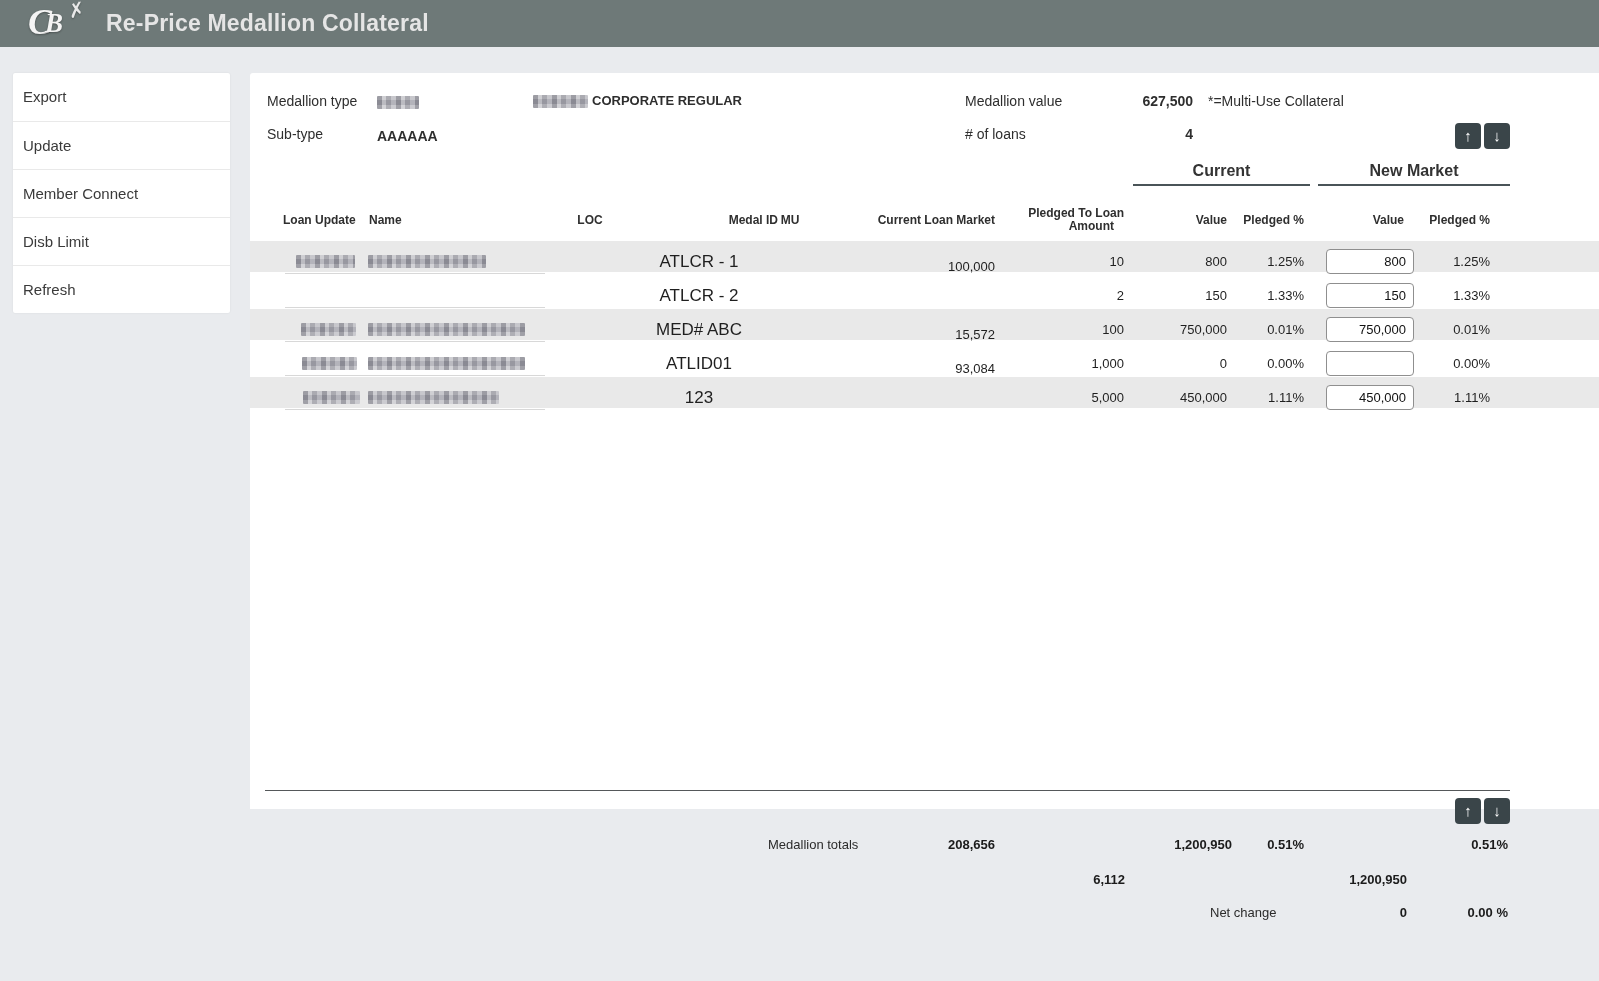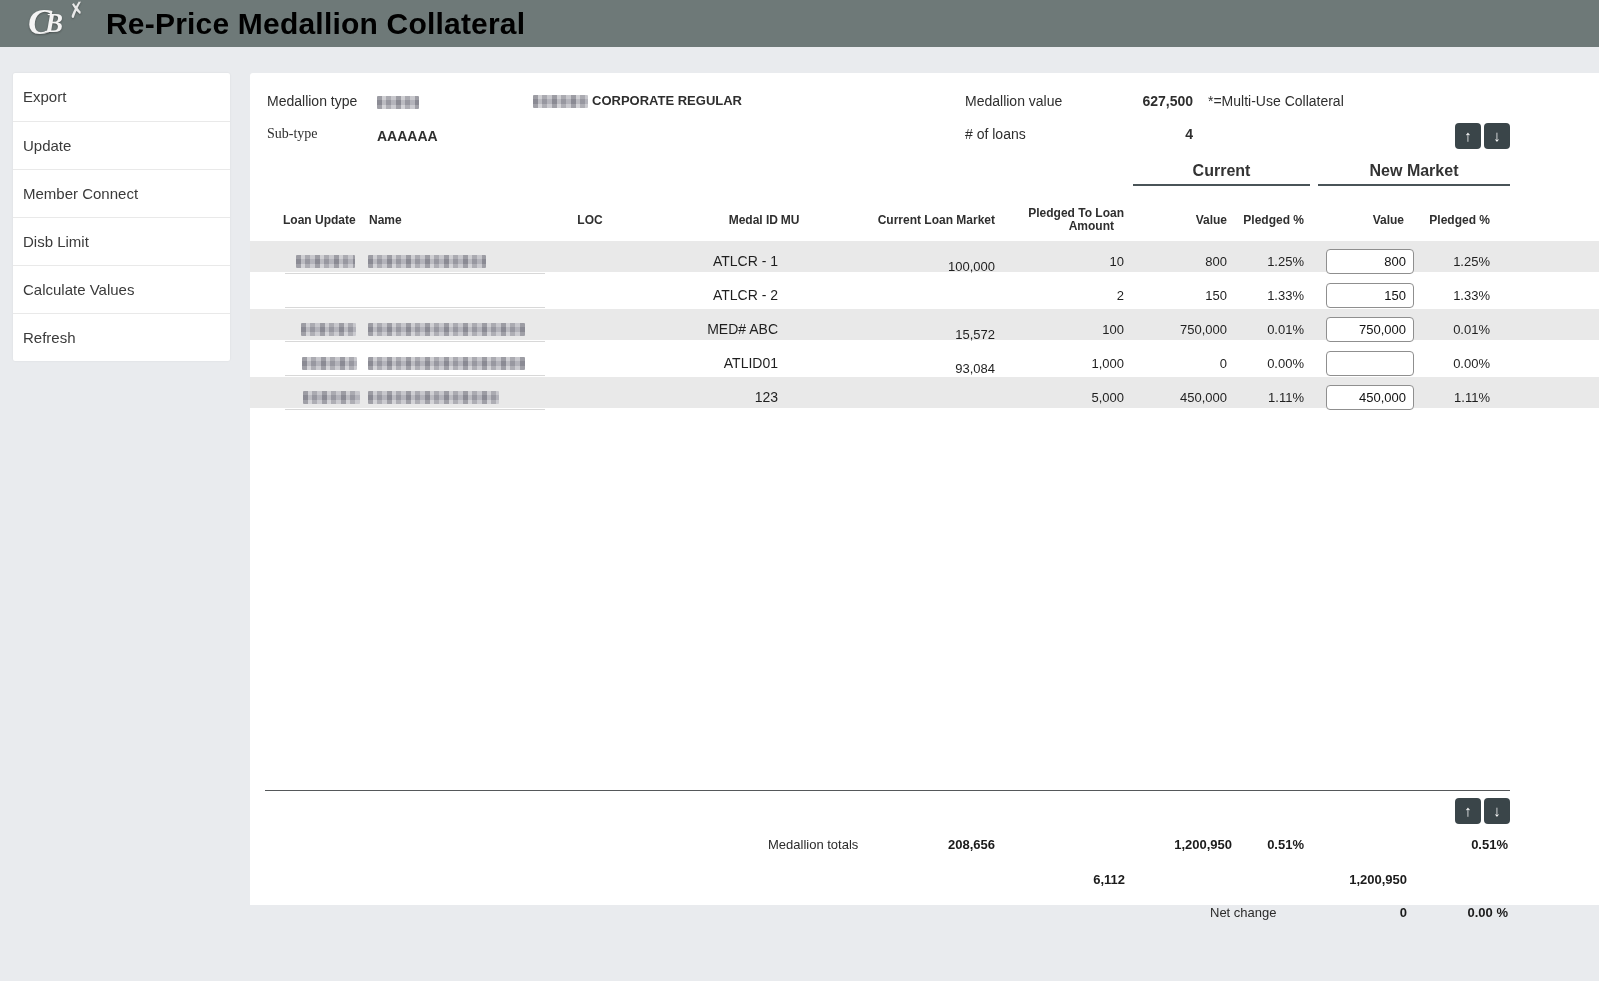--- a/index.html
+++ b/index.html
@@ -5,29 +5,29 @@
   * { box-sizing: border-box; margin: 0; padding: 0; }
   html,body { width:1599px; height:981px; overflow:hidden; }
   body { font-family:"Liberation Sans", sans-serif; background:#e9ebee; position:relative; color:#222; }
 
   
   .app-header { position:absolute; left:0; top:0; width:1599px; height:47px; background:#6e7978; }
   .logo { position:absolute; left:28px; top:1px; width:70px; height:45px; color:#f4f4f4; }
   .logo .c { font:italic bold 36px "Liberation Serif", serif; position:absolute; left:0; top:0; text-shadow:0 1px 2px rgba(0,0,0,.35); }
   .logo .b { font:italic bold 27px "Liberation Serif", serif; position:absolute; left:17px; top:7px; text-shadow:0 1px 2px rgba(0,0,0,.35); }
   .logo .x { position:absolute; left:40px; top:-3px; font-size:20px; transform:rotate(-12deg); color:#e9e9e9; text-shadow:0 1px 2px rgba(0,0,0,.3); }
-  .app-title { position:absolute; left:106px; top:0; height:32px; line-height:47px; color:#000000; font-size:30px; font-weight:bold; letter-spacing:.2px; }
+  .app-title { position:absolute; left:106px; top:0; height:32px; line-height:47px; color:#e5e5e5; font-size:23px; font-weight:bold; letter-spacing:.2px; }
 
   
   .sidebar { position:absolute; left:13px; top:73px; width:217px; background:#fff; border-radius:2px; box-shadow:0 0 2px rgba(0,0,0,.08); }
   .side-item { height:48px; line-height:48px; padding-left:10px; font-size:15px; color:#3a3a3a; cursor:pointer; }
   .side-item + .side-item { border-top:1px solid #e9e9e9; }
 
   
-  .main-card { position:absolute; left:250px; top:73px; width:1349px; height:832px; background:#fff; border-radius:3px 0 0 0; }
+  .main-card { position:absolute; left:250px; top:73px; width:1349px; height:736px; background:#fff; border-radius:3px 0 0 0; }
 
   
   .info { position:relative; height:130px; }
   .lab { position:absolute; font-size:14px; color:#2e2e2e; }
   .bold { font-weight:bold; }
   .ralign { text-align:right; }
 
   .redact { display:inline-block; position:absolute; height:13px; border-radius:1px;
     background-image:
       repeating-linear-gradient(90deg, rgba(70,70,82,.30) 0 5px, rgba(255,255,255,.22) 5px 9px, rgba(110,110,120,.28) 9px 14px, rgba(215,215,220,.25) 14px 19px),
@@ -52,21 +52,21 @@
   .h7 .l2 { display:block; padding-right:10px; }
   .h9 { text-align:right; padding-right:5px; }
   .h10 { text-align:right; padding-right:16px; }
   .h11 { text-align:right; padding-right:4px; }
 
   .trows { margin-top:4px; }
   .trow { height:31px; align-items:center; font-size:13px; color:#1f1f1f; position:relative; margin-bottom:3px; }
   .trow.alt { background:#e9e9e9; }
   .trow::after { content:""; position:absolute; left:35px; bottom:-2px; width:260px; border-bottom:1px solid #d8d8d8; }
   .trow > div { position:relative; height:31px; line-height:31px; }
-  .c4 { text-align:right; font-size:14px; }
+  .c4 { text-align:center; font-size:17px; }
   .c6 { text-align:right;margin-top:10px; }
   .c7 { text-align:right; padding-right:5px; }
   .c8 { text-align:right; }
   .c9 { text-align:right; padding-right:5px; }
   .c10 { display:flex; justify-content:flex-end; align-items:center; }
   .c11 { text-align:right; padding-right:4px; }
   .trow .redact { top:9px; }
 
   .val-input { width:88px; height:25px; margin-right:6px; border:1px solid #8f8f8f; border-radius:4px;
     text-align:right; padding-right:7px; font-size:13px; font-family:"Liberation Sans", sans-serif; color:#111; background:#fff; outline:none; }
@@ -87,33 +87,32 @@
     <span class="x">✗</span>
   </div>
   <div class="app-title">Re-Price Medallion Collateral</div>
 </div>
 
 <div class="sidebar">
   <div class="side-item">Export</div>
   <div class="side-item">Update</div>
   <div class="side-item">Member Connect</div>
   <div class="side-item">Disb Limit</div>
-  <div class="side-item">Calculate Values</div>
   <div class="side-item">Refresh</div>
 </div>
 
 <div class="main-card">
 
   <div class="info">
     <span class="lab" style="left:17px; top:20px;">Medallion type</span>
     <span class="redact" style="left:127px; top:23px; width:42px;"></span>
     <span class="redact" style="left:283px; top:22px; width:55px;"></span>
     <span class="lab bold" style="left:342px; top:20px; font-size:13px;">CORPORATE REGULAR</span>
 
-    <span class="lab" style="left:17px; top:53px;font-family:Liberation Serif, serif;">Sub-type</span>
+    <span class="lab" style="left:17px; top:53px;">Sub-type</span>
     <span class="lab bold" style="left:127px; top:55px;">AAAAAA</span>
 
     <span class="lab" style="left:715px; top:20px;">Medallion value</span>
     <span class="lab bold ralign" style="left:823px; top:20px; width:120px;">627,500</span>
     <span class="lab" style="left:958px; top:20px;">*=Multi-Use Collateral</span>
 
     <span class="lab" style="left:715px; top:53px;"># of loans</span>
     <span class="lab bold ralign" style="left:823px; top:53px; width:120px;">4</span>
 
     <button class="sq-btn" style="left:1205px; top:50px;"><span>↑</span></button>

